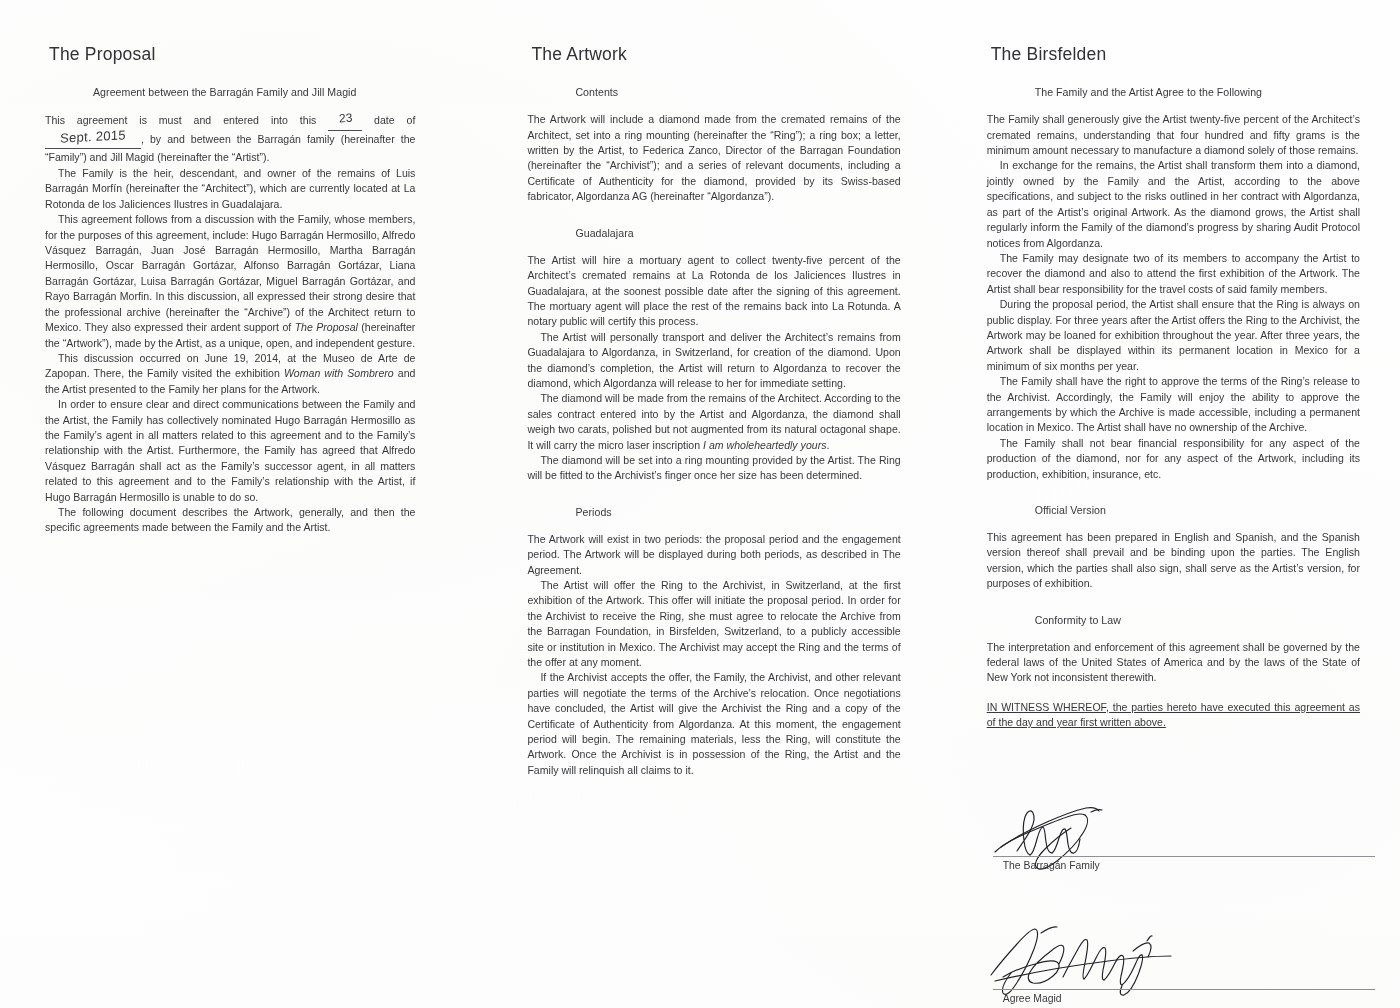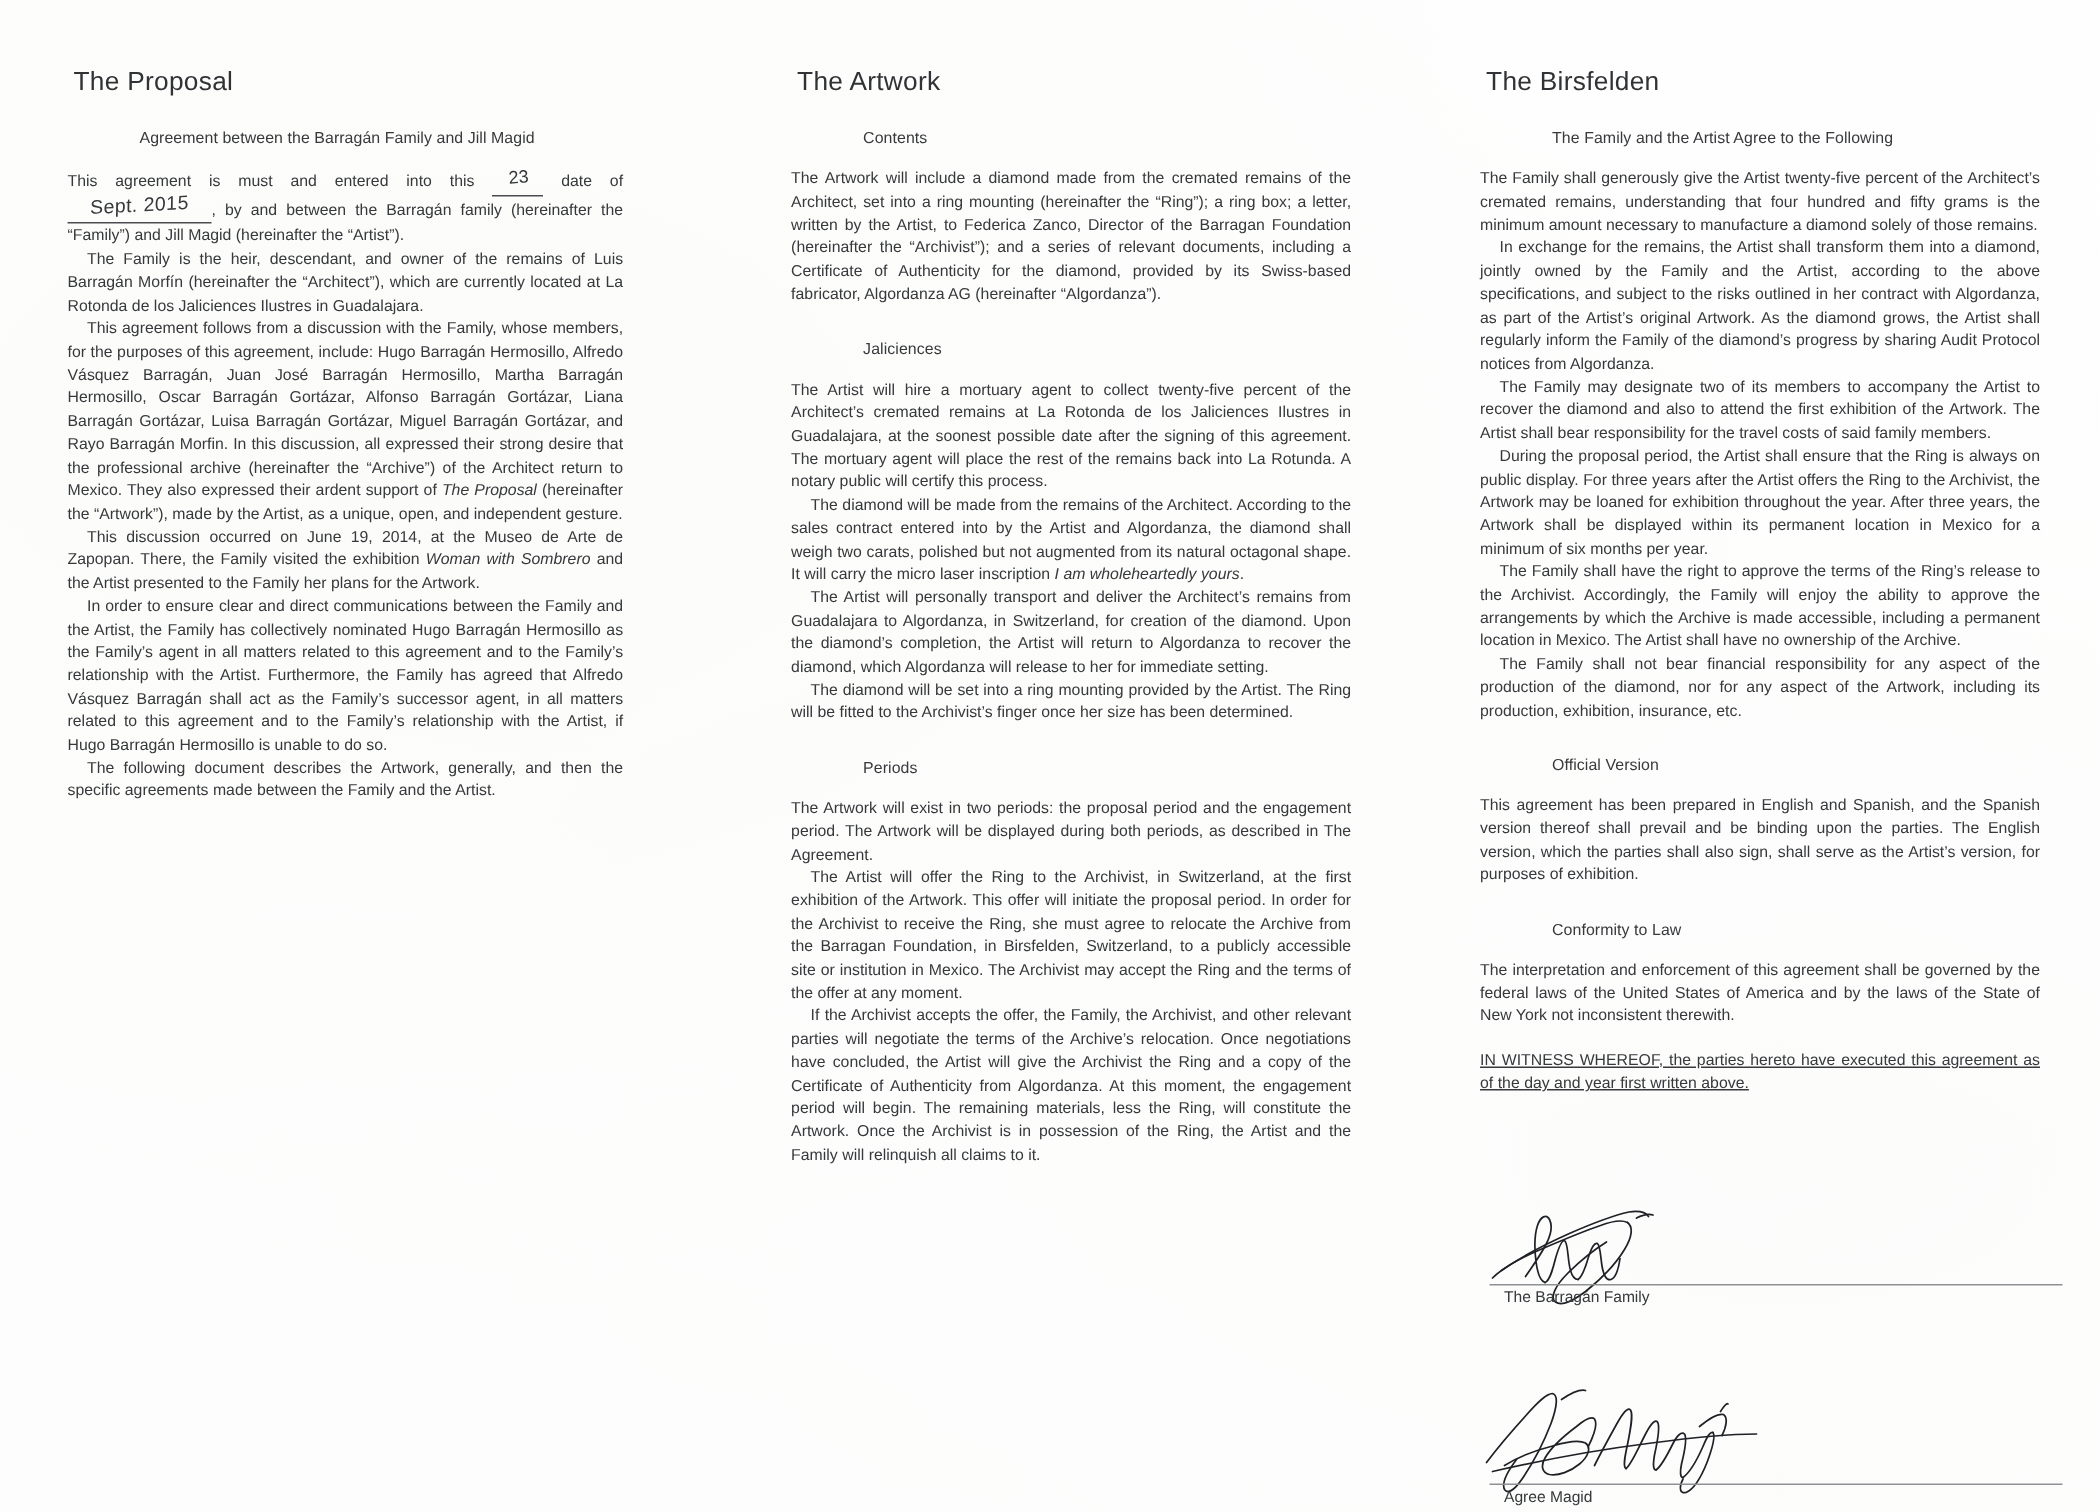--- a/index.html
+++ b/index.html
@@ -190,30 +190,30 @@
   <div class="column col-2">
 
     <h1 class="section-title">The Artwork</h1>
 
     <div class="subhead">Contents</div>
 
     <p class="body noindent">
       <span>The Artwork will include a diamond made from the cremated remains of the Architect, set into a ring mounting (hereinafter the “Ring”); a ring box; a letter, written by the Artist, to Federica Zanco, Director of the Barragan Foundation (hereinafter the “Archivist”); and a series of relevant documents, including a Certificate of Authenticity for the diamond, provided by its Swiss-based fabricator, Algordanza AG (hereinafter “Algordanza”).</span>
     </p>
 
-    <div class="subhead subhead-spacer-top">Jaliciences</div>
+    <div class="subhead subhead-spacer-top">Guadalajara</div>
 
     <p class="body noindent">
       <span>The Artist will hire a mortuary agent to collect twenty-five percent of the Architect’s cremated remains at La Rotonda de los Jaliciences Ilustres in Guadalajara, at the soonest possible date after the signing of this agreement. The mortuary agent will place the rest of the remains back into La Rotunda. A notary public will certify this process.</span>
     </p>
     <p class="body indent">
+      <span>The Artist will personally transport and deliver the Architect’s remains from Guadalajara to Algordanza, in Switzerland, for creation of the diamond. Upon the diamond’s completion, the Artist will return to Algordanza to recover the diamond, which Algordanza will release to her for immediate setting.</span>
+    </p>
+    <p class="body indent">
       <span>The diamond will be made from the remains of the Architect. According to the sales contract entered into by the Artist and Algordanza, the diamond shall weigh two carats, polished but not augmented from its natural octagonal shape. It will carry the micro laser inscription </span><em>I am wholeheartedly yours</em><span>.</span>
-    </p>
-    <p class="body indent">
-      <span>The Artist will personally transport and deliver the Architect’s remains from Guadalajara to Algordanza, in Switzerland, for creation of the diamond. Upon the diamond’s completion, the Artist will return to Algordanza to recover the diamond, which Algordanza will release to her for immediate setting.</span>
     </p>
     <p class="body indent">
       <span>The diamond will be set into a ring mounting provided by the Artist. The Ring will be fitted to the Archivist’s finger once her size has been determined.</span>
     </p>
 
     <div class="subhead subhead-spacer-top">Periods</div>
 
     <p class="body noindent">
       <span>The Artwork will exist in two periods: the proposal period and the engagement period. The Artwork will be displayed during both periods, as described in The Agreement.</span>
     </p>

